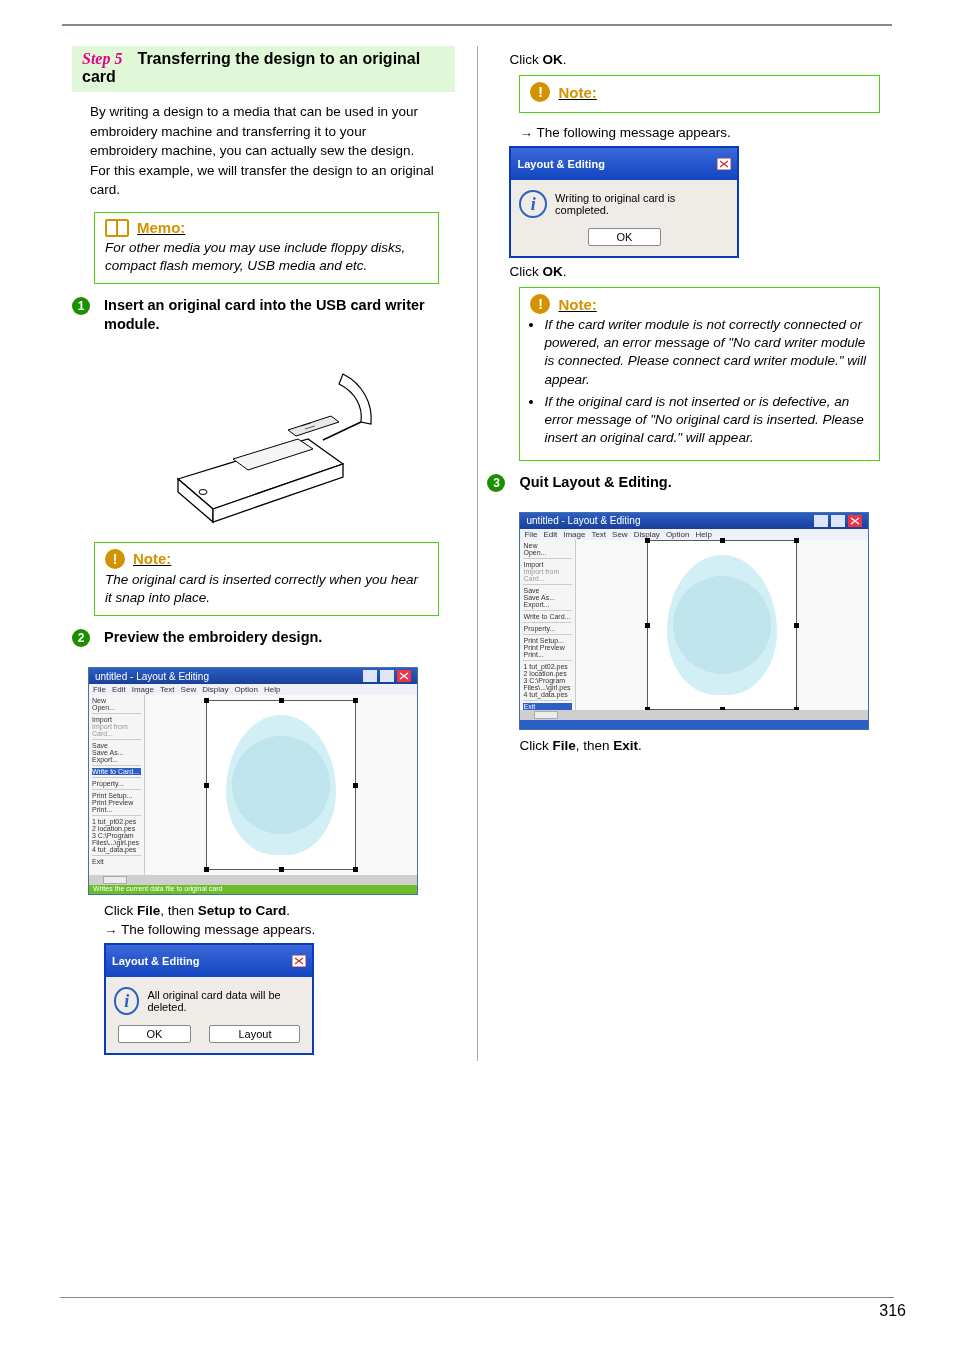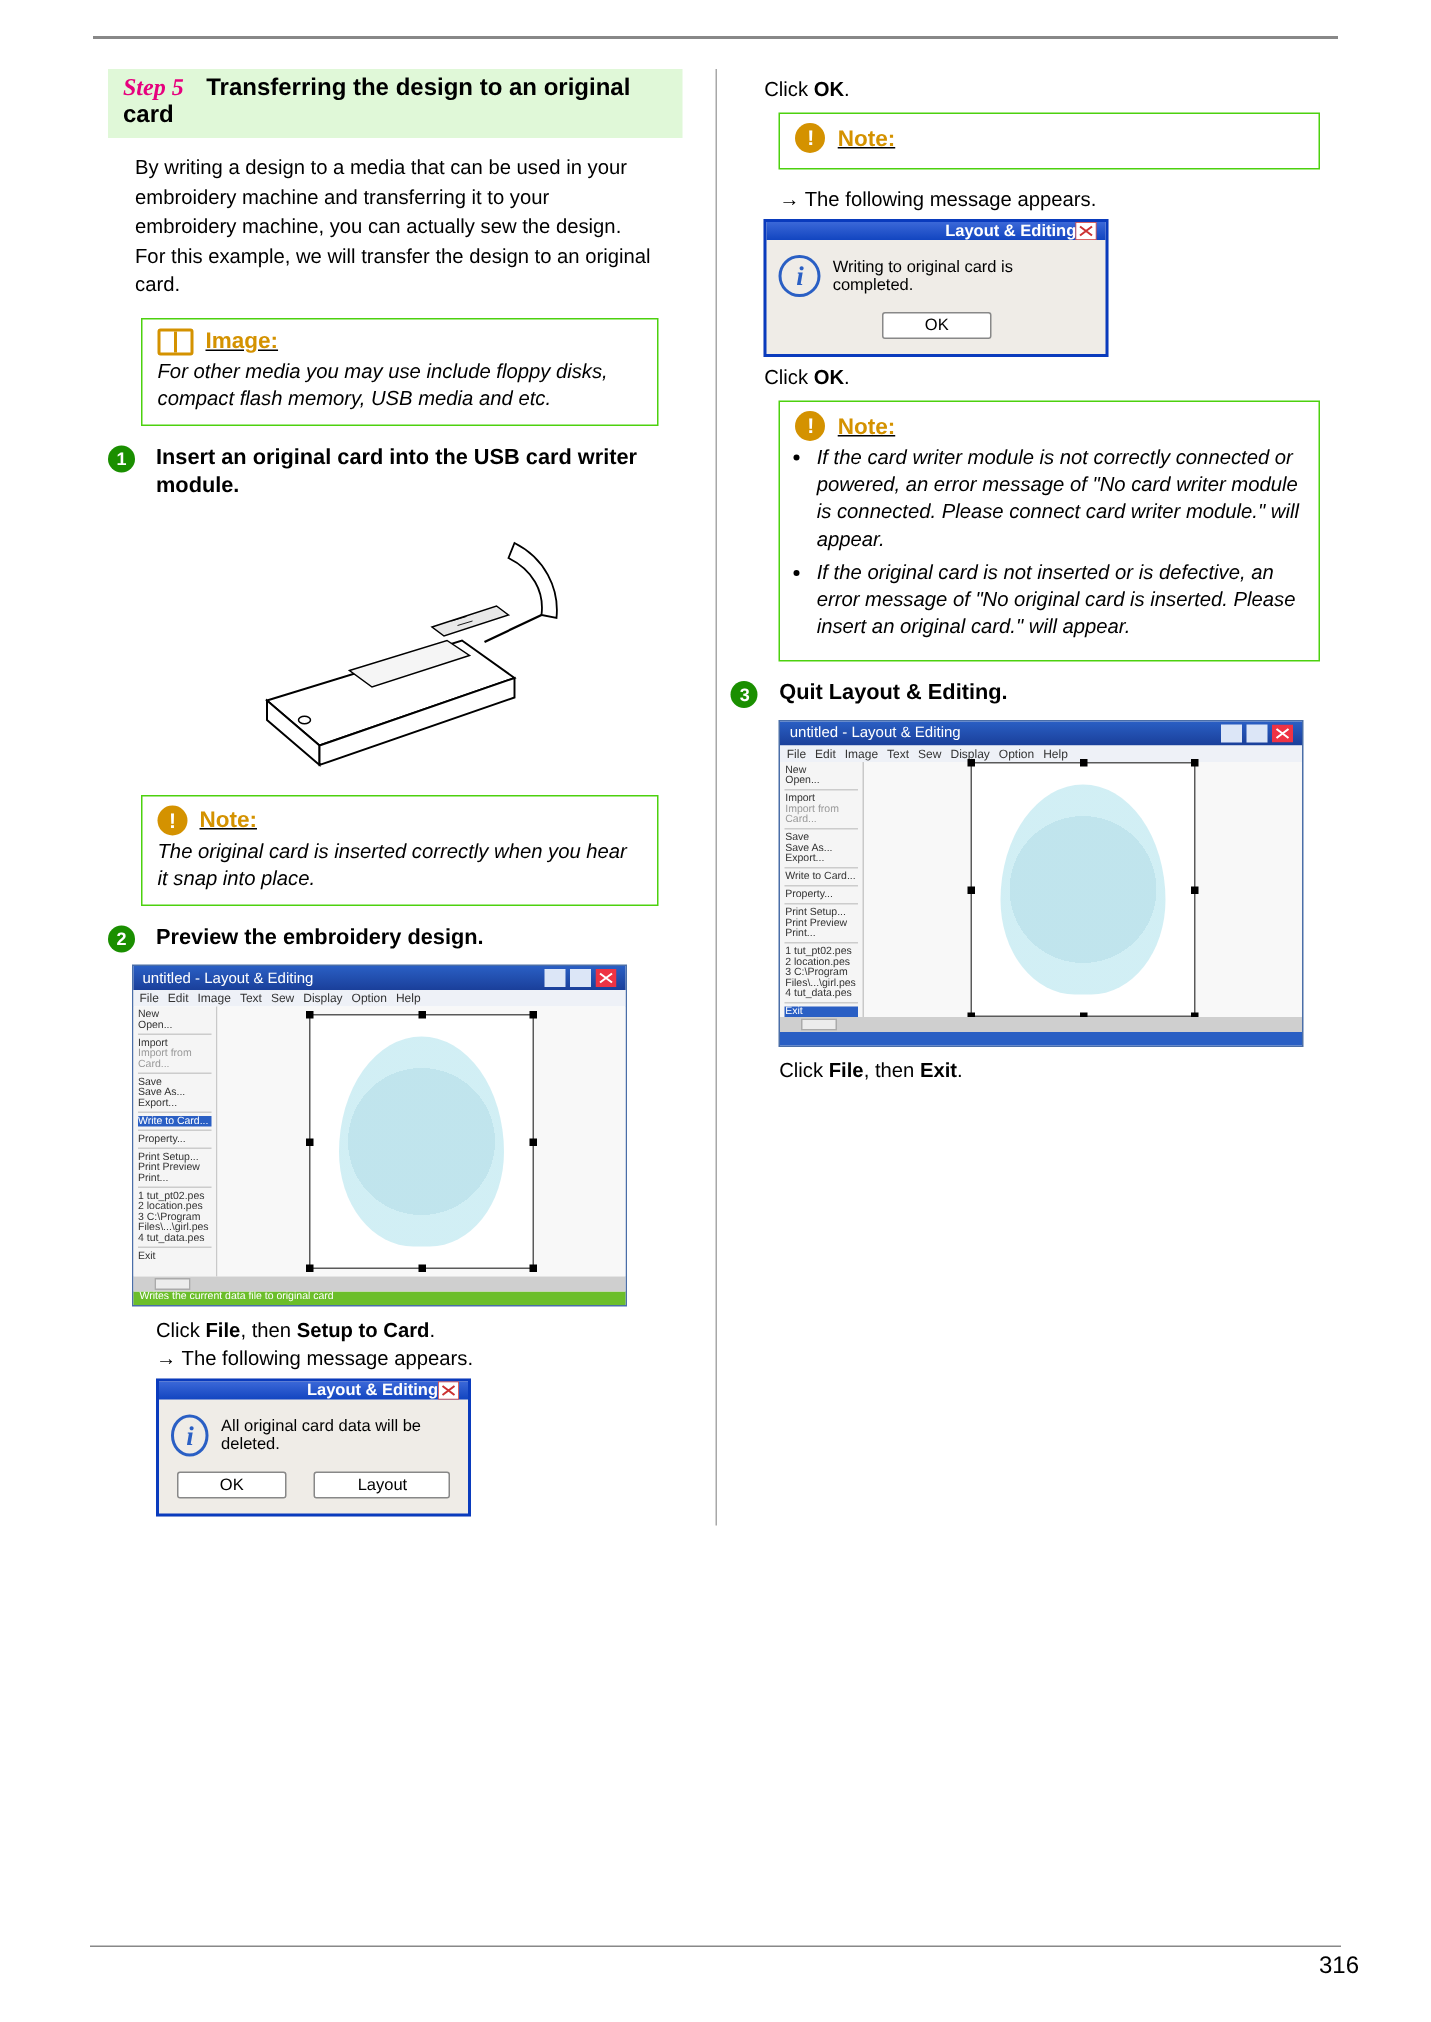--- a/index.html
+++ b/index.html
@@ -25,42 +25,42 @@
   .note-body ul { list-style: disc; padding-left: 14px; }
   .note-body li { margin-bottom: 4px; }
   .icon-book { width: 24px; height: 18px; border: 2px solid #d49200; border-radius: 2px; position: relative; }
   .icon-book::before { content: ""; position: absolute; left: 50%; top: 0; bottom: 0; width: 2px; background: #d49200; transform: translateX(-50%); }
   .icon-bang { width: 20px; height: 20px; background: #d49200; border-radius: 50%; position: relative; }
   .icon-bang::before { content: "!"; position: absolute; color: #fff; font-weight: bold; left: 50%; top: 50%; transform: translate(-50%, -52%); font-size: 14px; }
   .num-row { display: flex; align-items: flex-start; margin: 8px 0 6px 0; }
   .num-bullet { width: 18px; height: 18px; border-radius: 50%; background: #1a8f00; color: #fff; font-size: 12px; font-weight: bold; display: flex; align-items: center; justify-content: center; flex-shrink: 0; margin-right: 14px; margin-top: 1px; }
   .num-text { font-weight: bold; font-size: 14.5px; line-height: 1.3; }
   .sub-indent { margin-left: 32px; }
-  .fig { margin: 8px 16px 8px 16px; }
+  .fig { margin: 20px 16px 8px 16px; }
   .fig-cardwriter { display: flex; justify-content: center; padding: 10px 0; }
   .cardwriter-svg { width: 260px; height: 160px; }
   .screenshot-frame { border: 1px solid #4a6ea8; background: #fff; padding: 0; }
   .win-titlebar { background: linear-gradient(#2a5fc4, #1a3f9a); color: #fff; font-size: 10px; padding: 2px 6px; display: flex; align-items: center; gap: 3px; }
   .win-titlebar .wspace { flex: 1; }
   .win-x { width: 14px; height: 12px; }
   .win-btn { width: 14px; height: 12px; background: #dce6f7; }
   .app-menubar { background: #eef1f7; font-size: 8px; color: #333; padding: 1px 4px; display: flex; gap: 6px; }
   .app-sidecol { width: 56px; background: #f5f5f5; border-right: 1px solid #c9c9c9; font-size: 7px; color: #333; padding: 2px 3px; }
   .app-sidecol .sep { height: 1px; background: #ccc; margin: 2px 0; }
   .app-sidecol .dim { color: #999; }
   .app-body { display: flex; height: 180px; }
   .app-canvas { flex: 1; background: #f8f8f8; position: relative; display: flex; align-items: center; justify-content: center; }
   .app-canvas .design-page { background: #fff; border: 1px solid #5a5a5a; width: 150px; height: 170px; display: flex; align-items: center; justify-content: center; position: relative; }
   .app-canvas .handle { position: absolute; width: 5px; height: 5px; background: #000; }
   .lace { width: 110px; height: 140px; background: radial-gradient(circle, #bde3ec 0 55%, #cfeef4 55% 100%); border-radius: 50% 50% 45% 45% / 55% 55% 45% 45%; opacity: 0.95; }
   .app-status { background: #6bbe2a; height: 9px; font-size: 7px; color: #fff; padding-left: 4px; }
   .scrollbar-h { background: #cfcfcf; height: 10px; position: relative; }
   .scrollbar-h .thumb { position: absolute; left: 14px; width: 24px; top: 1px; bottom: 1px; background: #ececec; border: 1px solid #aaa; }
   .dialog { border: 2px solid #0a3bbd; background: #efece7; width: 210px; margin: 6px 0 6px 32px; font-size: 11px; }
-  .dialog .dlg-title { background: linear-gradient(#3b68d8, #1245c0); color: #fff; font-weight: bold; font-size: 11px; padding: 0 6px; display: flex; justify-content: flex-end; align-items: center; }
+  .dialog .dlg-title { background: linear-gradient(#3b68d8, #1245c0); color: #fff; font-weight: bold; font-size: 11px; padding: 10px 6px; display: flex; justify-content: space-between; align-items: center; }
   .dialog .dlg-body { padding: 10px 8px; display: flex; align-items: center; gap: 8px; }
   .dialog .dlg-icon { width: 28px; height: 28px; border: 2px solid #2a5fc4; border-radius: 50%; display: flex; align-items: center; justify-content: center; color: #2a5fc4; font-weight: bold; font-style: italic; font-family: Georgia, serif; font-size: 18px; }
   .dialog .dlg-buttons { display: flex; justify-content: center; gap: 18px; padding-bottom: 10px; }
   .dialog .dlg-btn { border: 1px solid #888; background: #fff; padding: 2px 28px; font-size: 11px; border-radius: 2px; }
   .arrow-line { margin: 4px 0 4px 32px; }
   .click-line { margin: 6px 0 4px 32px; }
   .page-num { position: absolute; right: 48px; bottom: 28px; font-size: 16px; }
   .footer-rule { position: absolute; left: 60px; right: 60px; bottom: 50px; border-top: 1px solid #888; }
   .bold { font-weight: bold; }
 </style>
@@ -77,21 +77,21 @@
         <span class="step-label">Step 5</span>
         <span>&nbsp;&nbsp;</span>
         <span class="step-title">Transferring the design to an original card</span>
       </div>
 
       <p class="body-text">By writing a design to a media that can be used in your embroidery machine and transferring it to your embroidery machine, you can actually sew the design. For this example, we will transfer the design to an original card.</p>
 
       <div class="memo-box">
         <div class="memo-head">
           <span class="icon-book"></span>
-          <span class="memo-title">Image:</span>
+          <span class="memo-title">Memo:</span>
         </div>
         <div class="memo-body">For other media you may use include floppy disks, compact flash memory, USB media and etc.</div>
       </div>
 
       <div class="num-row">
         <div class="num-bullet">1</div>
         <div class="num-text">Insert an original card into the USB card writer module.</div>
       </div>
 
       <div class="fig fig-cardwriter">

